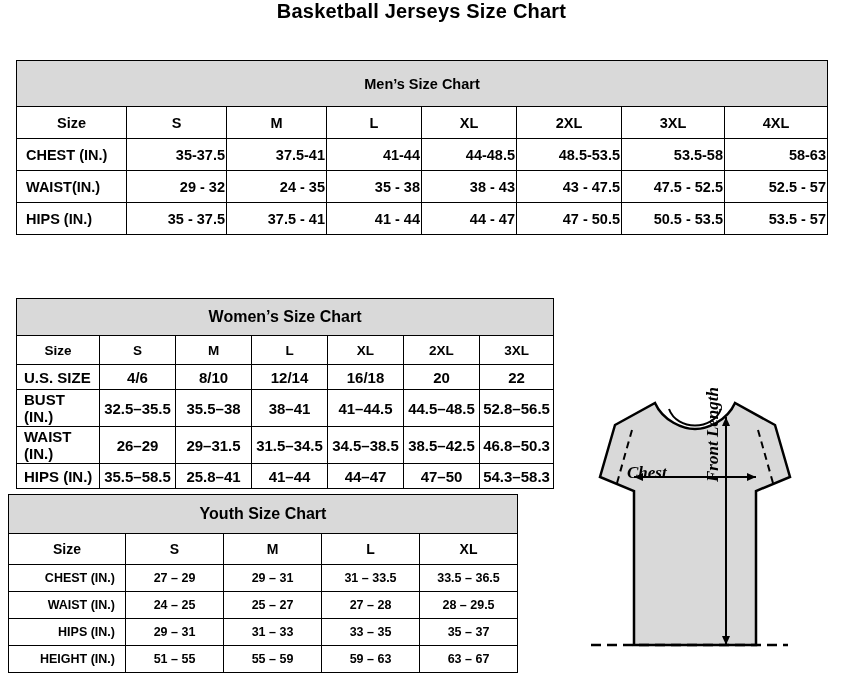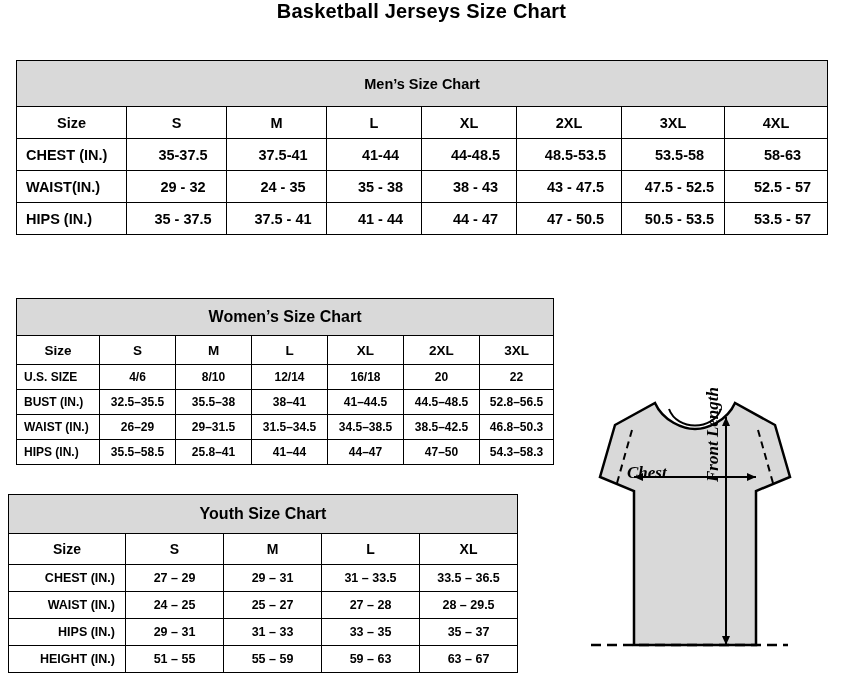--- a/index.html
+++ b/index.html
@@ -44,29 +44,29 @@
   #men-table {
     position: absolute;
     left: 16px;
     top: 60px;
     width: 811px;
     padding-left: 20px;
   }
   #men-table td { height: 29px; font-size: 14.5px; }
   #men-table .hdr td { background: #ffffff; }
   #men-table .rowlabel { text-align: left; padding-left: 9px; }
-  #men-table .cell { text-align: center; padding-left: 14px; }
+  #men-table .cell { text-align: right; padding-left: 14px; }
   
   #women-table {
     position: absolute;
     left: 16px;
     top: 298px;
     width: 537px;
   }
-  #women-table td { height: 22px; font-size: 12px; }
+  #women-table td { height: 22px; font-size: 15px; }
   #women-table .banner td { font-size: 16px; padding: 7px 4px; }
   #women-table .hdr td { font-size: 13.5px; height: 26px; }
   #women-table .rowlabel { text-align: left; padding-left: 7px; }
   
   #youth-table {
     position: absolute;
     left: 8px;
     top: 494px;
     width: 509px;
   }

